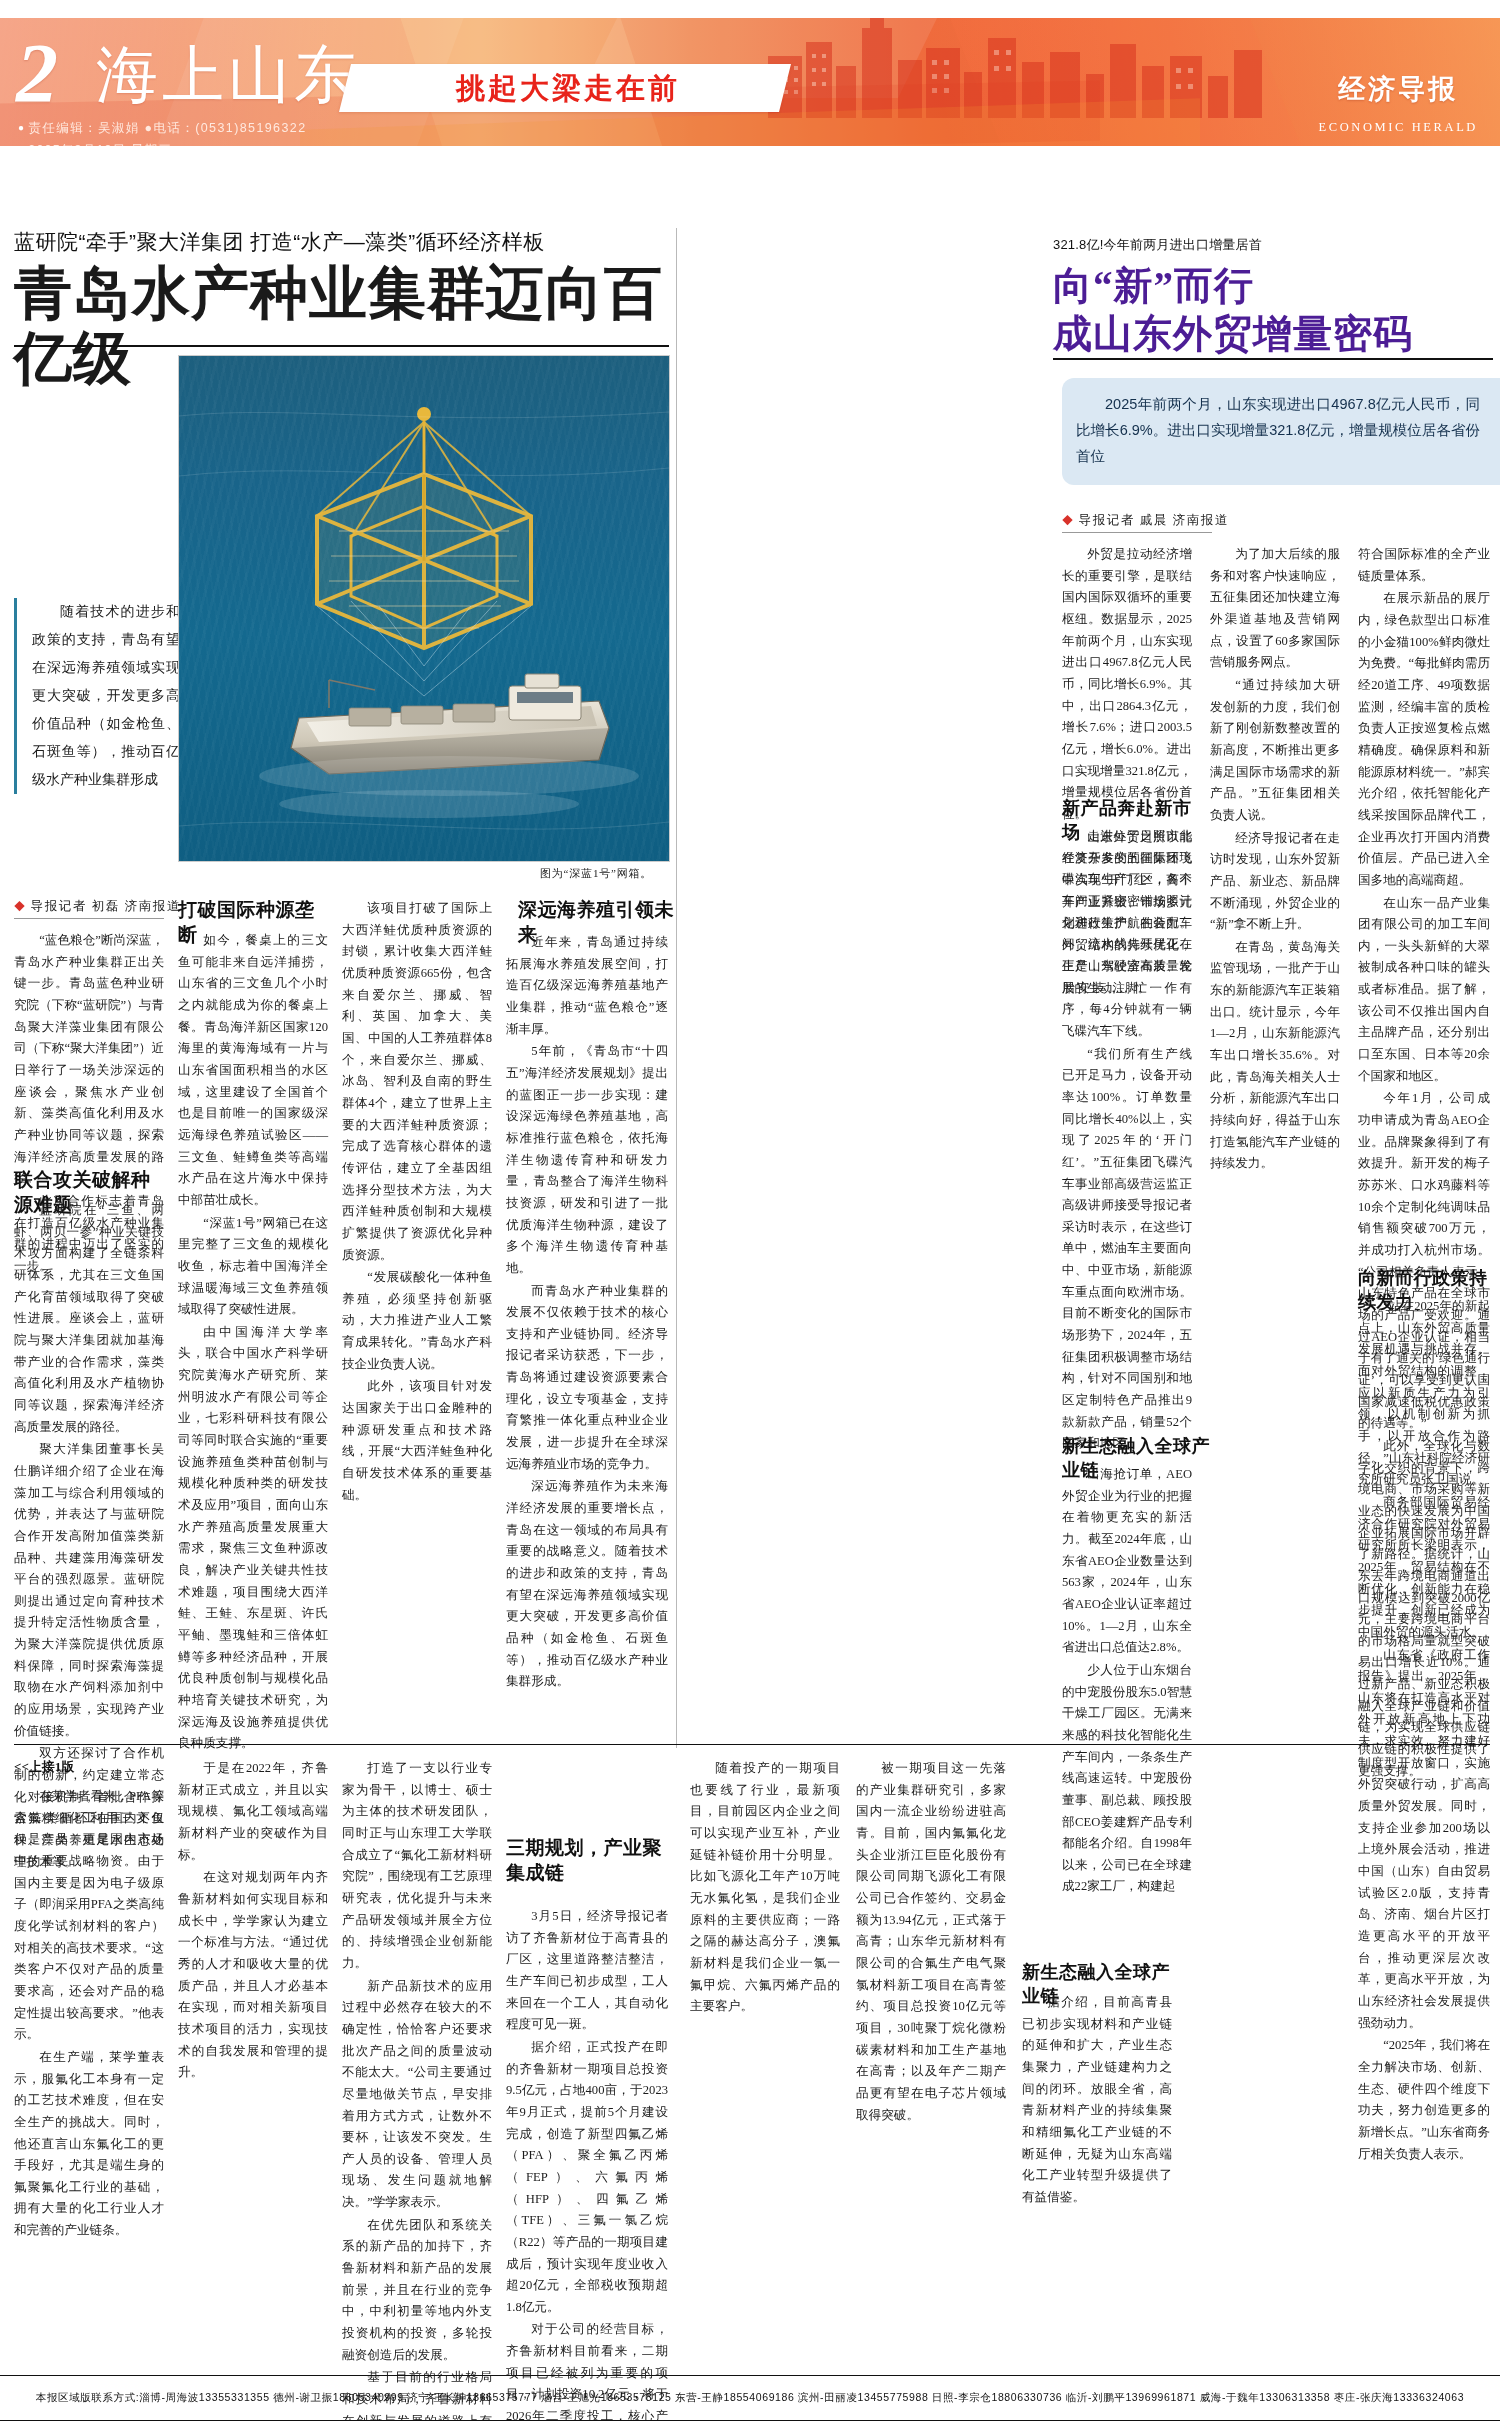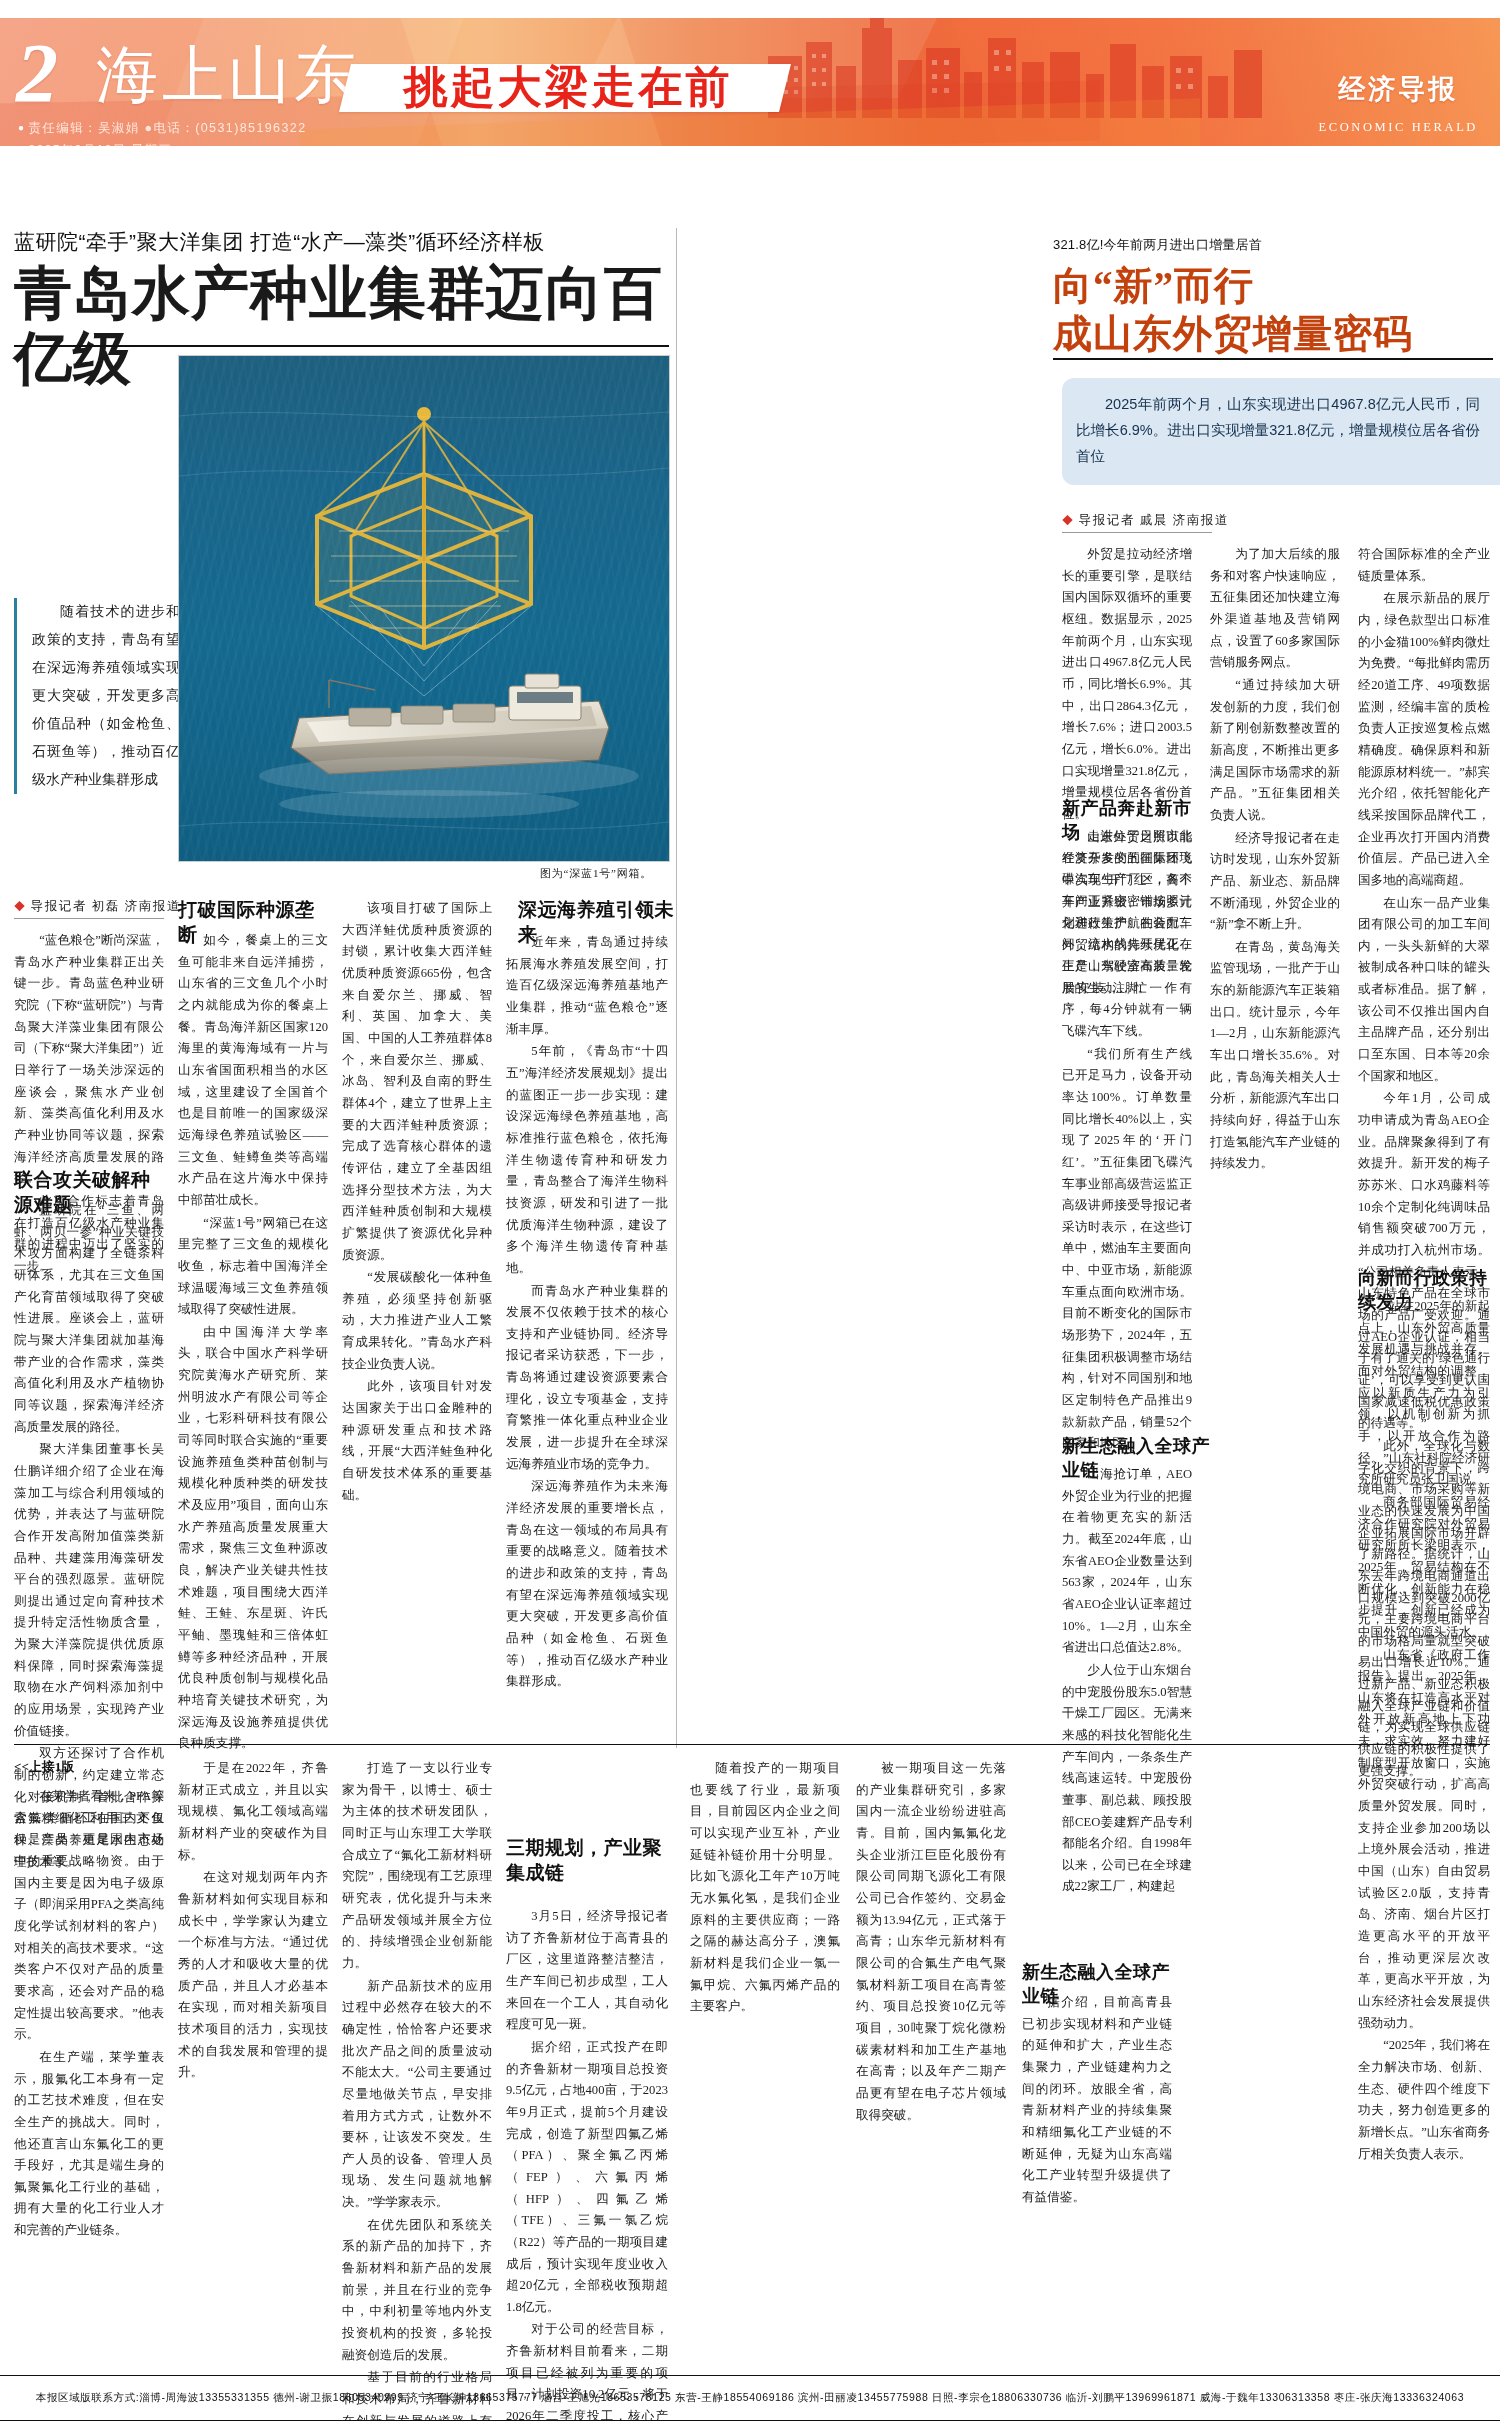--- a/index.html
+++ b/index.html
@@ -46,37 +46,37 @@
   .mh-meta2{position:absolute;left:18px;top:124px;color:#ffe9df;font-size:12.5px;
     letter-spacing:1.2px;font-family:"Liberation Sans",sans-serif;white-space:nowrap;}
   .mh-dot{color:#fff;font-size:10px;vertical-align:1px;margin-right:3px;}
   .mh-banner{
     position:absolute;left:345px;top:46px;width:440px;height:48px;background:#fff;
     transform:skewX(-14deg);
     box-shadow:0 1px 3px rgba(150,40,20,.18);
   }
   .mh-banner-txt{
     position:absolute;left:378px;top:50px;width:380px;height:40px;
-    font-size:44px;line-height:40px;color:#e8231a;font-weight:700;letter-spacing:3px;
+    font-size:29px;line-height:40px;color:#e8231a;font-weight:700;letter-spacing:3px;
     text-align:center;font-family:"Liberation Serif","DejaVu Serif",serif;
     text-shadow:1px 1px 0 #fff;
   }
   .mh-logo{position:absolute;right:22px;top:56px;text-align:center;color:#fff;}
   .mh-logo-cn{font-size:27px;letter-spacing:3px;font-weight:700;line-height:1.15;
     text-shadow:0 1px 2px rgba(150,40,20,.3);}
   .mh-logo-en{font-size:12.5px;letter-spacing:2.6px;margin-top:15px;
     font-family:"Liberation Serif",serif;}
 
   
   .shoulder{font-size:21px;letter-spacing:.5px;color:#111;
     font-family:"Liberation Sans","DejaVu Sans",sans-serif;white-space:nowrap;}
   .headline-main{font-size:58px;font-weight:700;letter-spacing:1px;line-height:1.12;
     font-family:"Liberation Serif","DejaVu Serif",serif;color:#1a1a1a;}
   .headline-r{font-size:39px;font-weight:700;line-height:1.22;letter-spacing:1px;
-    font-family:"Liberation Serif","DejaVu Serif",serif;color:#c2410c;}
+    font-family:"Liberation Serif","DejaVu Serif",serif;color:#4c1d95;}
   .byline{font-size:12.5px;color:#1a1a1a;letter-spacing:1.6px;white-space:nowrap;
     font-family:"Liberation Serif",serif;}
   .byline .dia{color:#d8322a;font-size:11px;margin-right:4px;}
   .sub-h{font-size:19px;font-weight:700;letter-spacing:.5px;line-height:1.3;
     font-family:"Liberation Serif","DejaVu Serif",serif;}
   .body-col{
     font-size:12.6px;line-height:1.72;text-align:justify;color:#1b1b1b;
     font-family:"Liberation Serif","DejaVu Serif",serif;
     text-indent:2em;
   }

